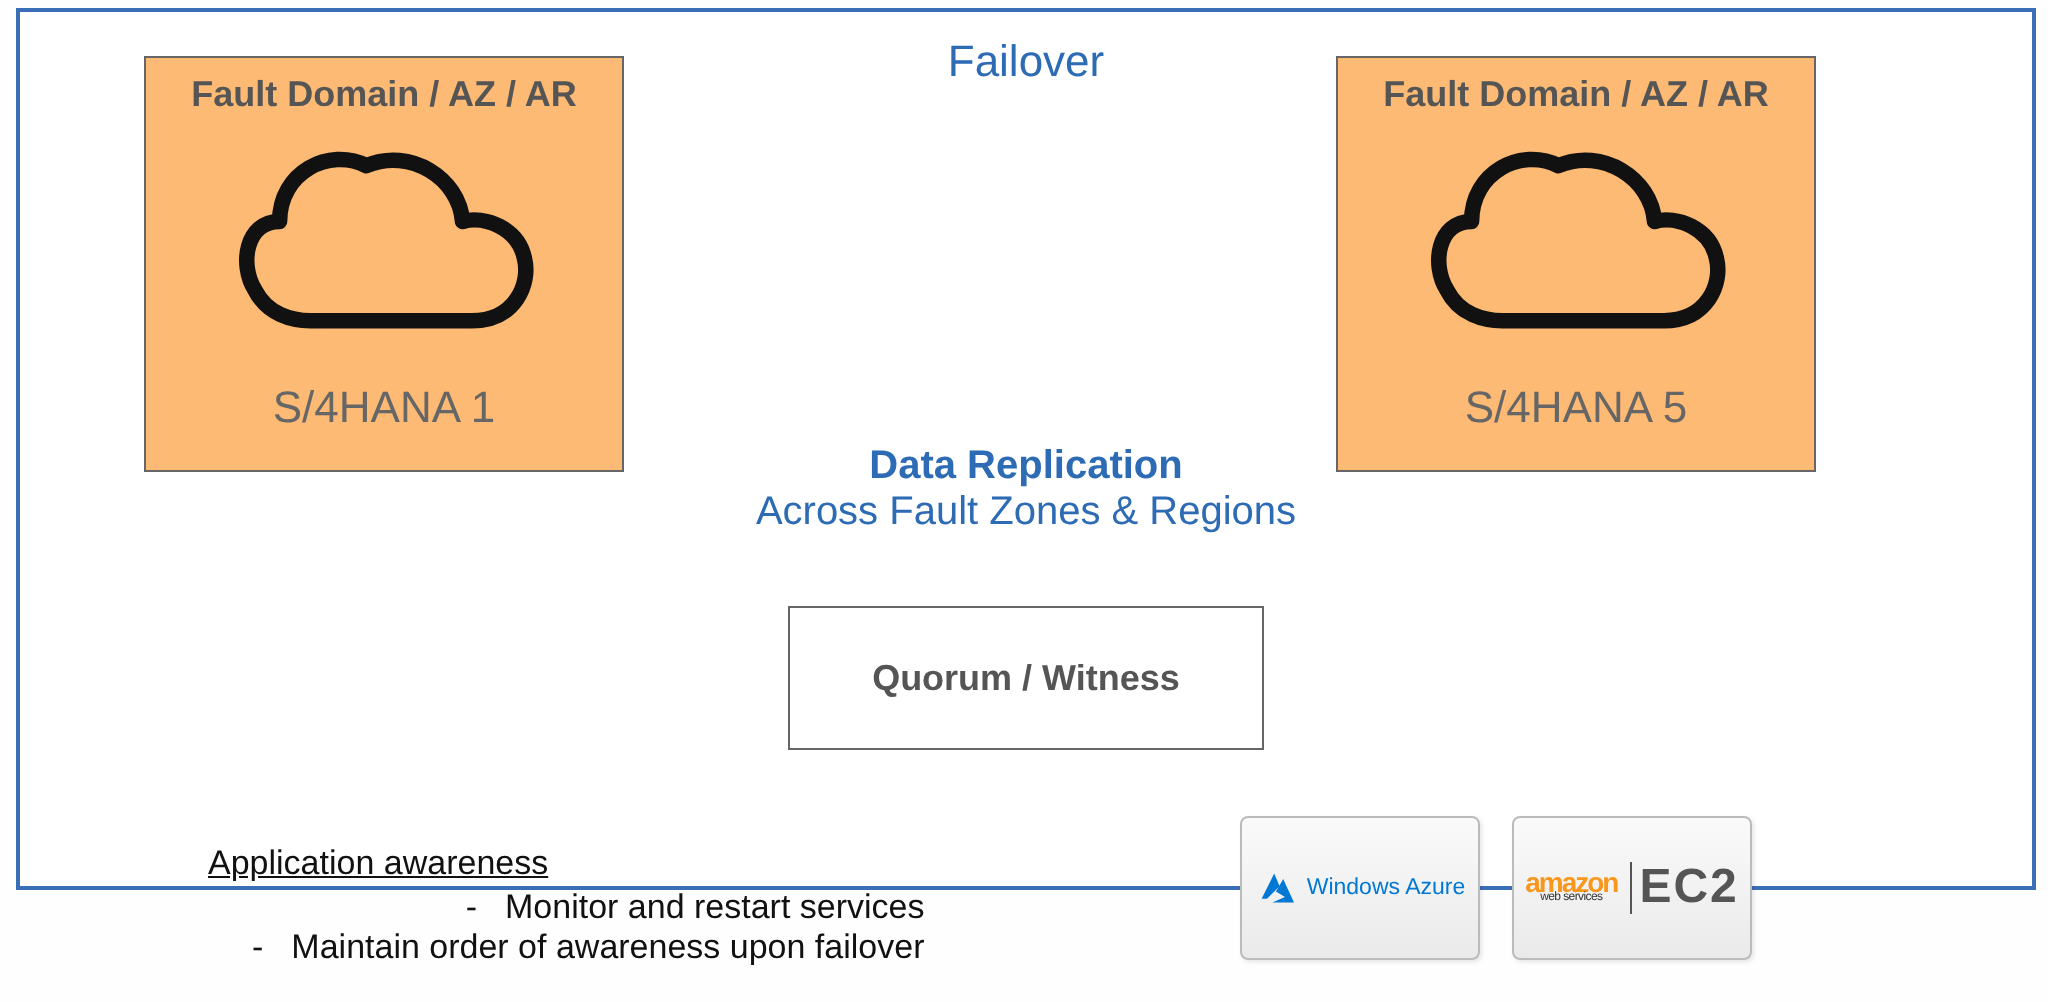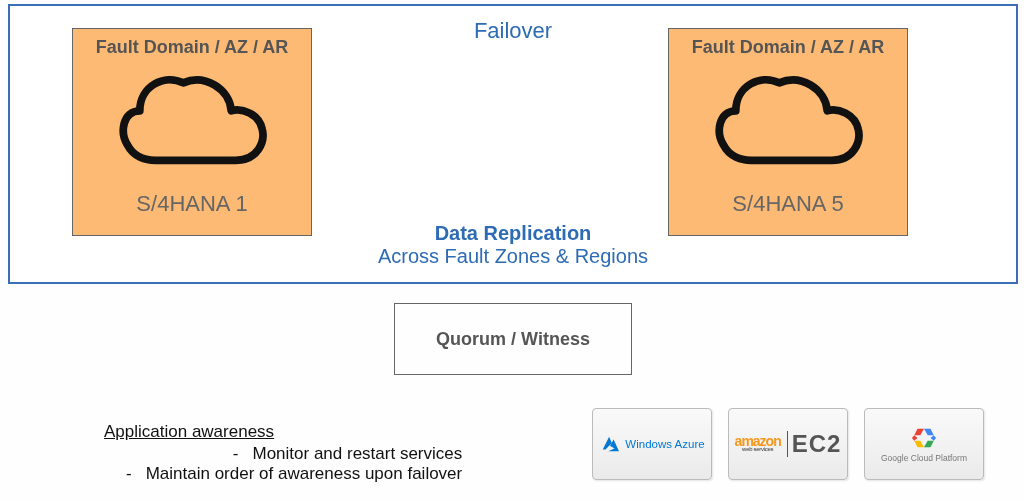--- a/index.html
+++ b/index.html
@@ -8,21 +8,21 @@
       width: 1024px;
       height: 501px;
       background: #fefefe;
       position: relative;
     }
     .main-frame {
       position: absolute;
       left: 8px;
       top: 4px;
       width: 1010px;
-      height: 280px;
+      height: 441px;
       border: 2px solid #3a6fb8;
       background: #fff;
     }
     .failover-title {
       position: absolute;
       left: 50%;
       transform: translateX(-50%);
       top: 12px;
       color: #2d6bb5;
       font-size: 22px;
@@ -103,21 +103,21 @@
       display: flex;
       align-items: center;
       gap: 14px;
       justify-content: flex-end;
     }
     .bottom-text .bullet::before {
       content: "-";
     }
     .provider-row {
       position: absolute;
-      left: 592px;
+      left: 620px;
       top: 408px;
       display: flex;
       gap: 16px;
     }
     .provider-box {
       width: 120px;
       height: 72px;
       border: 1px solid #bbb;
       border-radius: 4px;
       background: linear-gradient(#fafafa, #eaeaea);
@@ -203,28 +203,14 @@
     <div class="aws-inner">
       <div class="aws-left">
         <div class="aws-a">amazon</div>
         <div class="aws-ws">web services</div>
       </div>
       <div class="aws-bar"></div>
       <div class="aws-ec2">EC2</div>
     </div>
   </div>
 
-  <div class="provider-box">
-    <div class="gcp-inner">
-      <svg class="gcp-hex" viewBox="0 0 30 28">
-        <path d="M8 4 L22 4 L28 14 L22 24 L8 24 L2 14 Z" fill="none" stroke="#ddd" stroke-width="0"></path>
-        <path d="M8 4 L15 4 L11 11 L4.5 11 Z" fill="#ea4335"></path>
-        <path d="M15 4 L22 4 L25.5 11 L19 11 Z" fill="#4285f4"></path>
-        <path d="M25.5 11 L28 14 L25.5 17 L22 14 Z" fill="#4285f4"></path>
-        <path d="M19 17 L25.5 17 L22 24 L15 24 Z" fill="#34a853"></path>
-        <path d="M4.5 17 L11 17 L15 24 L8 24 Z" fill="#fbbc04"></path>
-        <path d="M2 14 L4.5 11 L8 14 L4.5 17 Z" fill="#ea4335"></path>
-      </svg>
-      <span class="gcp-text">Google Cloud Platform</span>
-    </div>
-  </div>
 
 </div>
 
 </body></html>

